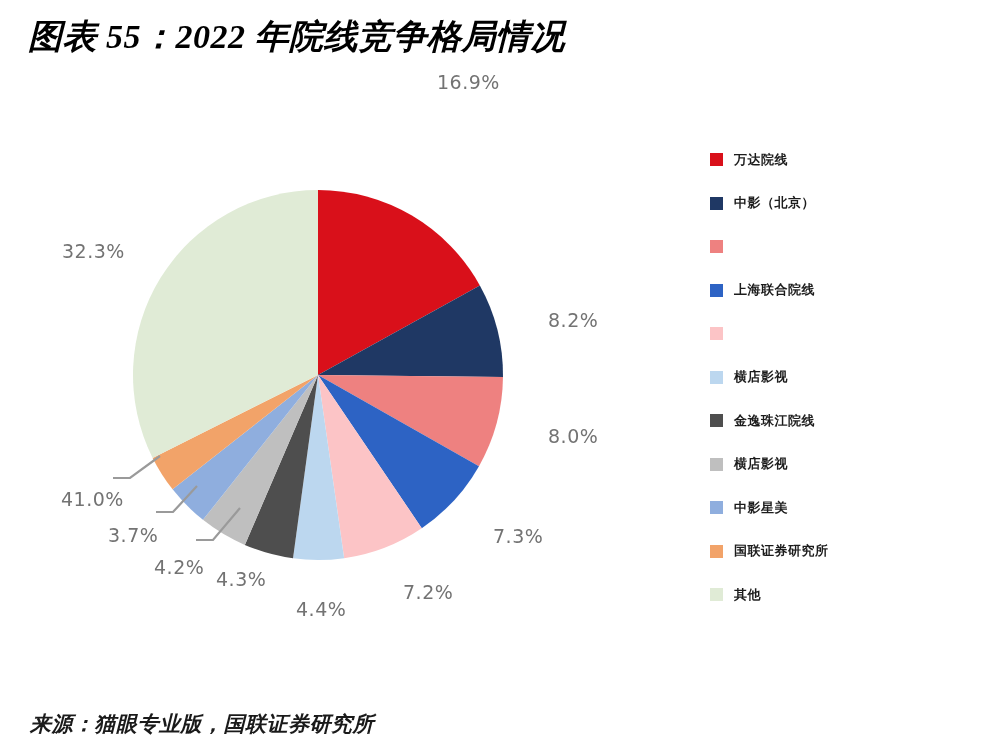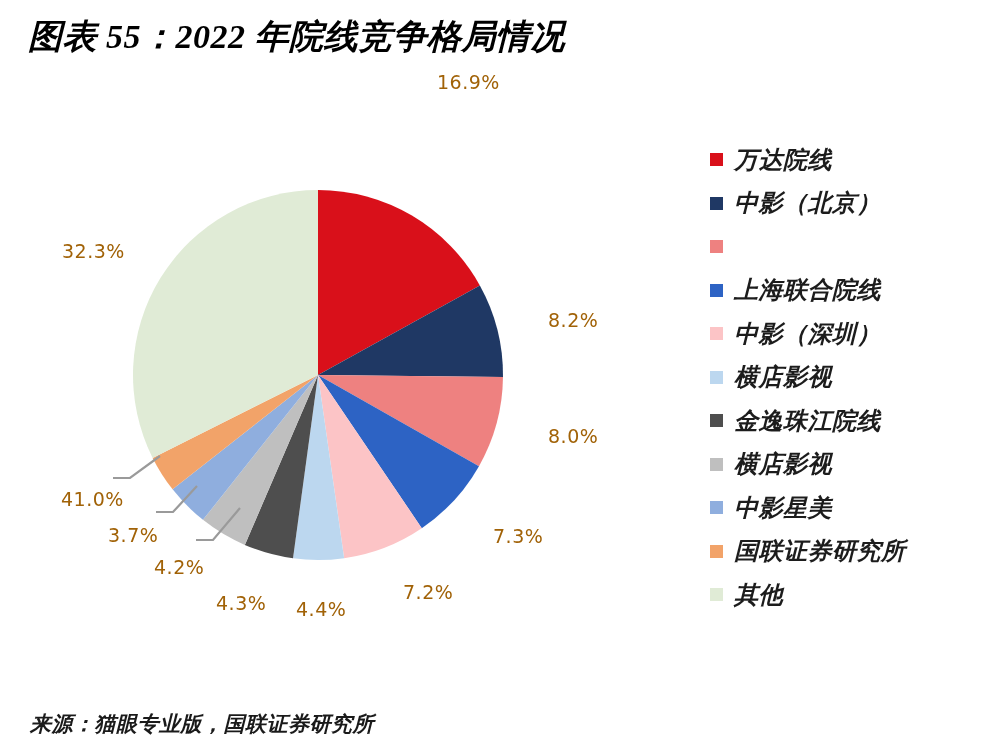--- a/index.html
+++ b/index.html
@@ -44,21 +44,21 @@
     top: 0;
     width: 700px;
     height: 620px;
   }
 
   
   .data-label {
     position: absolute;
     font-family: "DejaVu Sans", "Liberation Sans", sans-serif;
     font-size: 19px;
-    color: #a16207;
+    color: #737373;
     white-space: nowrap;
     letter-spacing: 0.5px;
   }
 
   
   #legend {
     position: absolute;
     left: 710px;
     top: 138px;
     width: 280px;
@@ -69,22 +69,21 @@
     height: 43.5px;
   }
   .legend-swatch {
     width: 13px;
     height: 13px;
     flex: 0 0 13px;
     margin-right: 11px;
   }
   .legend-label {
     font-family: "Liberation Serif", "DejaVu Serif", serif;
-    font-size: 24px;
-    font-style: italic;
+    font-size: 13px;
     font-weight: 600;
     color: #1c1c1c;
     white-space: nowrap;
     letter-spacing: 0.5px;
     text-align: center;
   }
 
   
   #source-note {
     position: absolute;
@@ -126,21 +125,21 @@
         <path d="M 113 418 L 130 418 L 160 396"></path>
       </g>
   </svg>
 
   <div class="data-label" style="left:437px; top:11px;">16.9%</div>
   <div class="data-label" style="left:548px; top:249px;">8.2%</div>
   <div class="data-label" style="left:548px; top:365px;">8.0%</div>
   <div class="data-label" style="left:493px; top:465px;">7.3%</div>
   <div class="data-label" style="left:403px; top:521px;">7.2%</div>
   <div class="data-label" style="left:296px; top:538px;">4.4%</div>
-  <div class="data-label" style="left:216px; top:532px;">4.3%</div>
+  <div class="data-label" style="left:216px; top:508px;">4.3%</div>
   <div class="data-label" style="left:154px; top:496px;">4.2%</div>
   <div class="data-label" style="left:108px; top:464px;">3.7%</div>
   <div class="data-label" style="left:61px; top:428px;">41.0%</div>
   <div class="data-label" style="left:62px; top:180px;">32.3%</div>
 </div>
 
 <div id="legend">
     <div class="legend-item">
       <span class="legend-swatch" style="background: rgb(217, 16, 26);"></span>
       <span class="legend-label">万达院线</span>
@@ -151,21 +150,20 @@
     </div>
     <div class="legend-item">
       <span class="legend-swatch" style="background: rgb(238, 129, 128);"></span>
     </div>
     <div class="legend-item">
       <span class="legend-swatch" style="background: rgb(45, 99, 196);"></span>
       <span class="legend-label">上海联合院线</span>
     </div>
     <div class="legend-item">
       <span class="legend-swatch" style="background: rgb(252, 196, 198);"></span>
-      <span class="legend-label">中影（深圳）</span>
     </div>
     <div class="legend-item">
       <span class="legend-swatch" style="background: rgb(188, 215, 239);"></span>
       <span class="legend-label">横店影视</span>
     </div>
     <div class="legend-item">
       <span class="legend-swatch" style="background: rgb(78, 78, 78);"></span>
       <span class="legend-label">金逸珠江院线</span>
     </div>
     <div class="legend-item">

